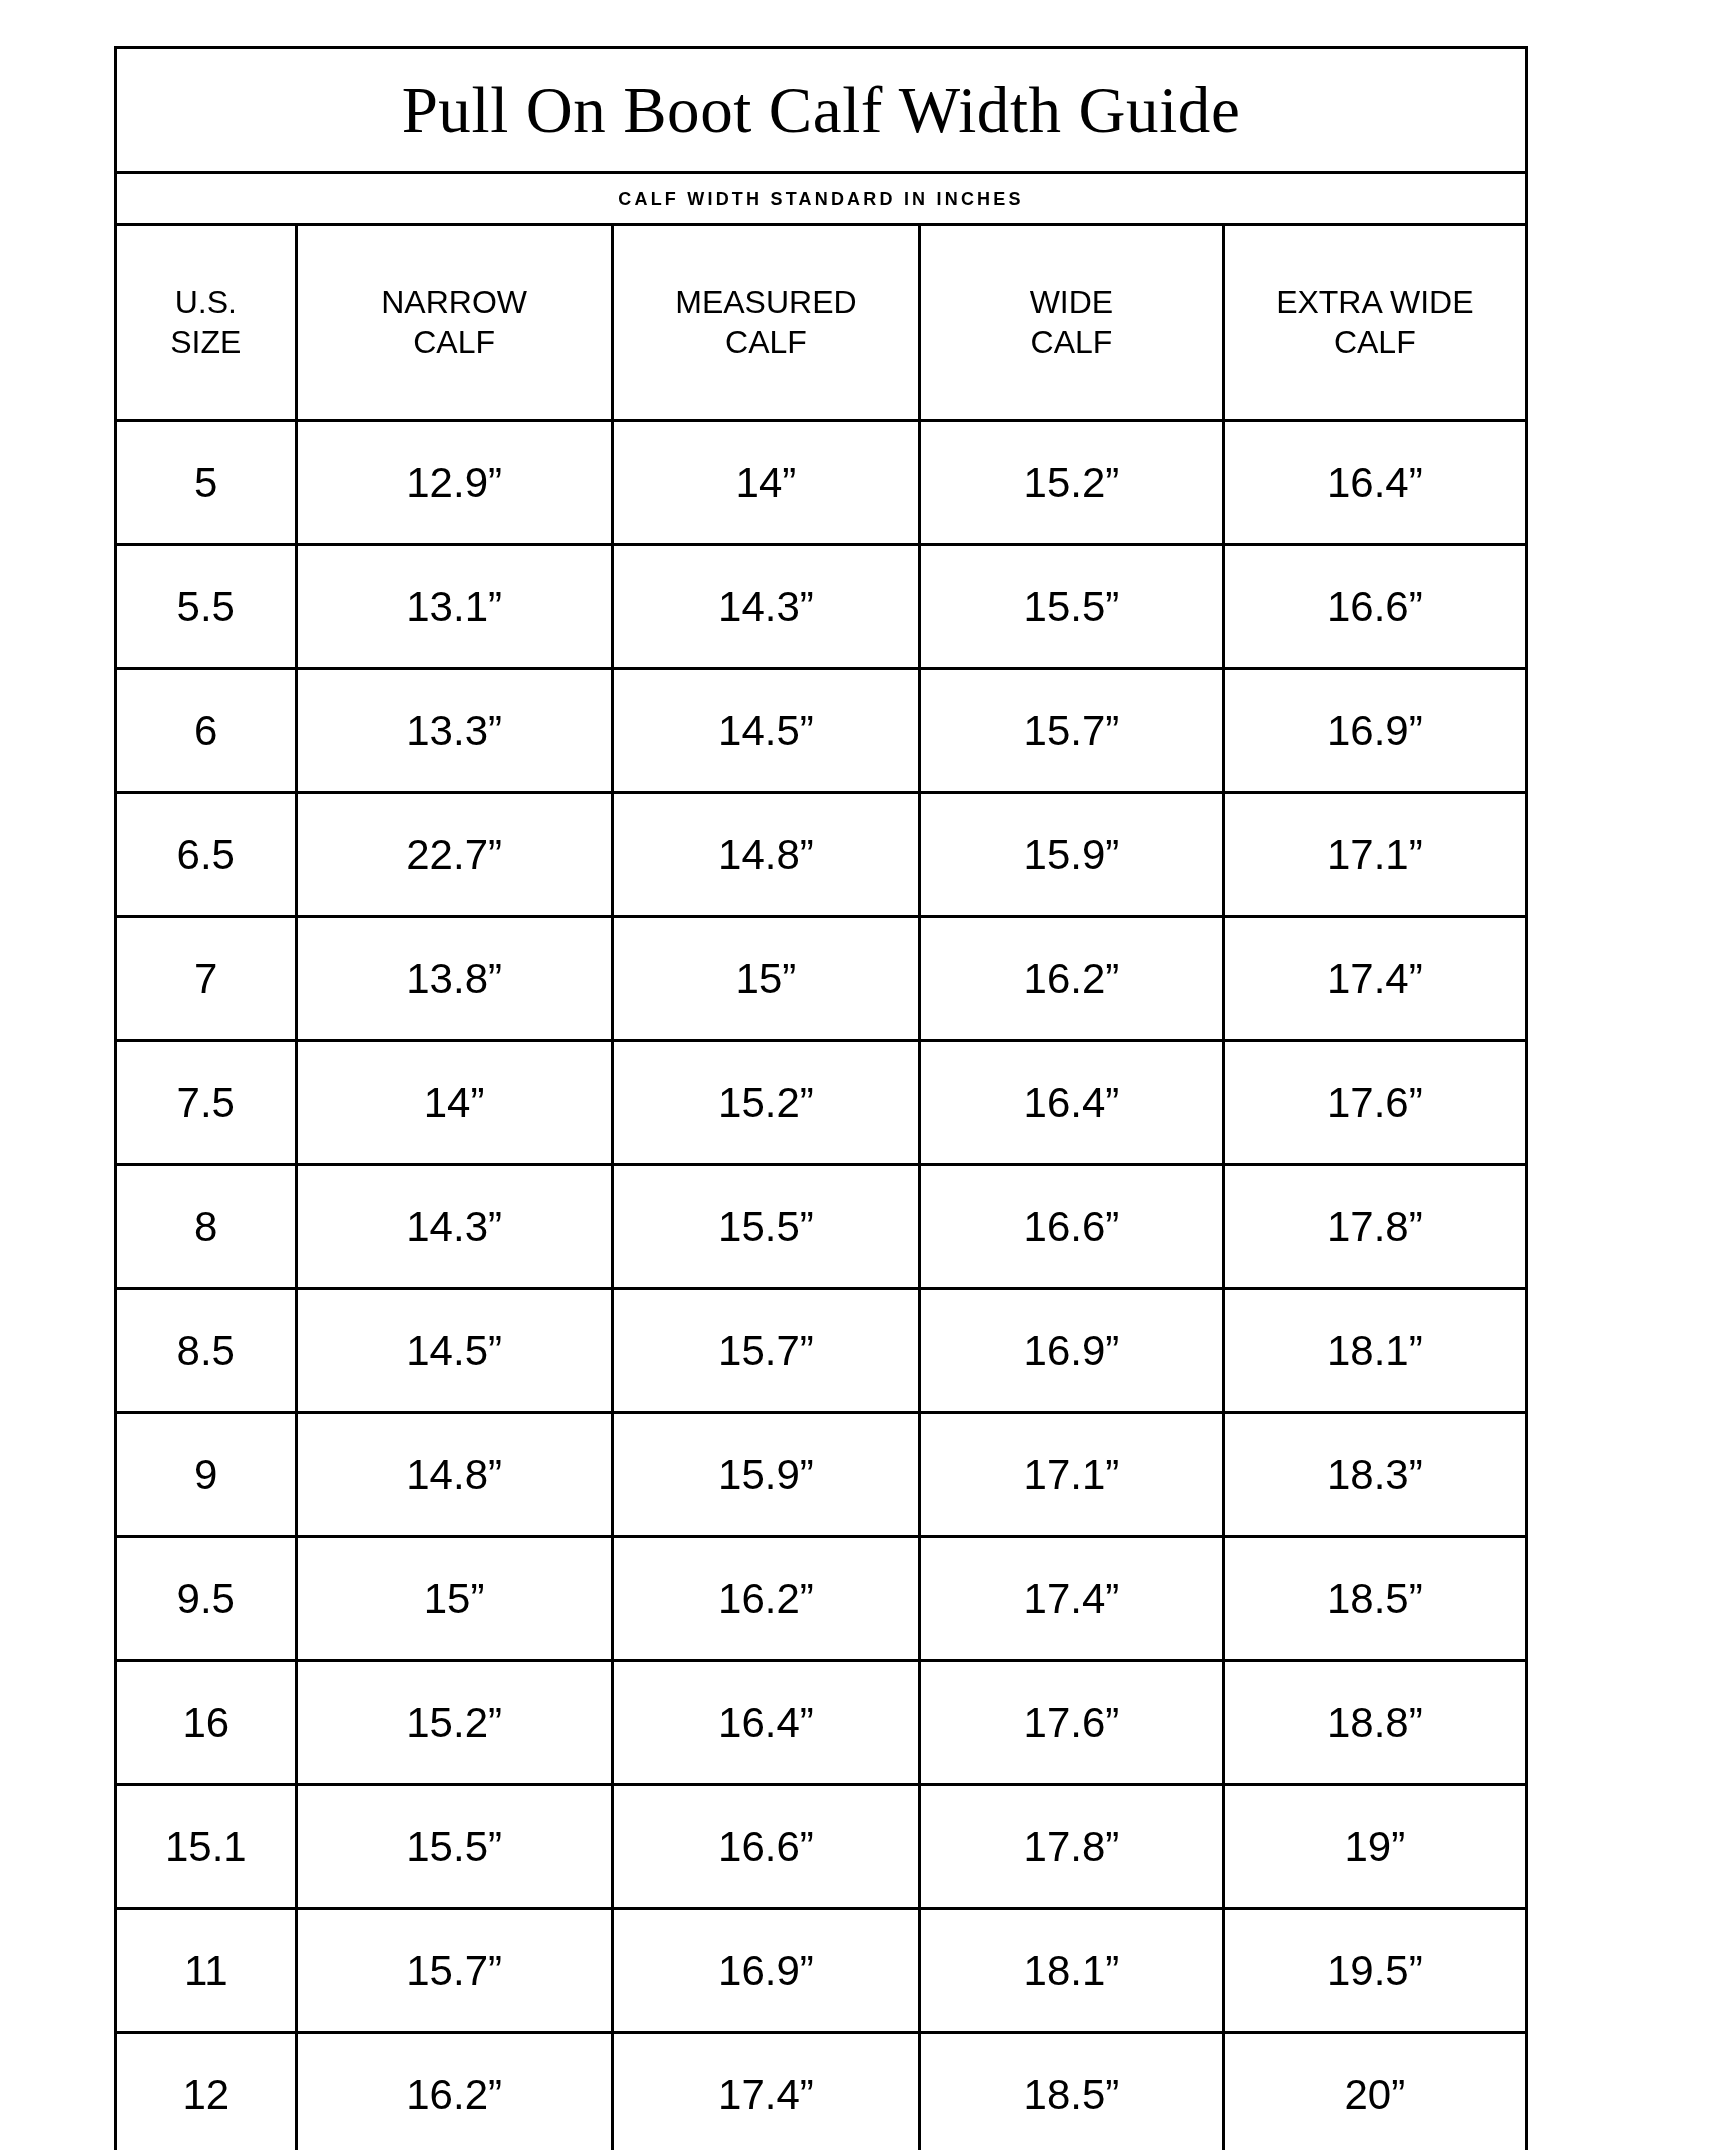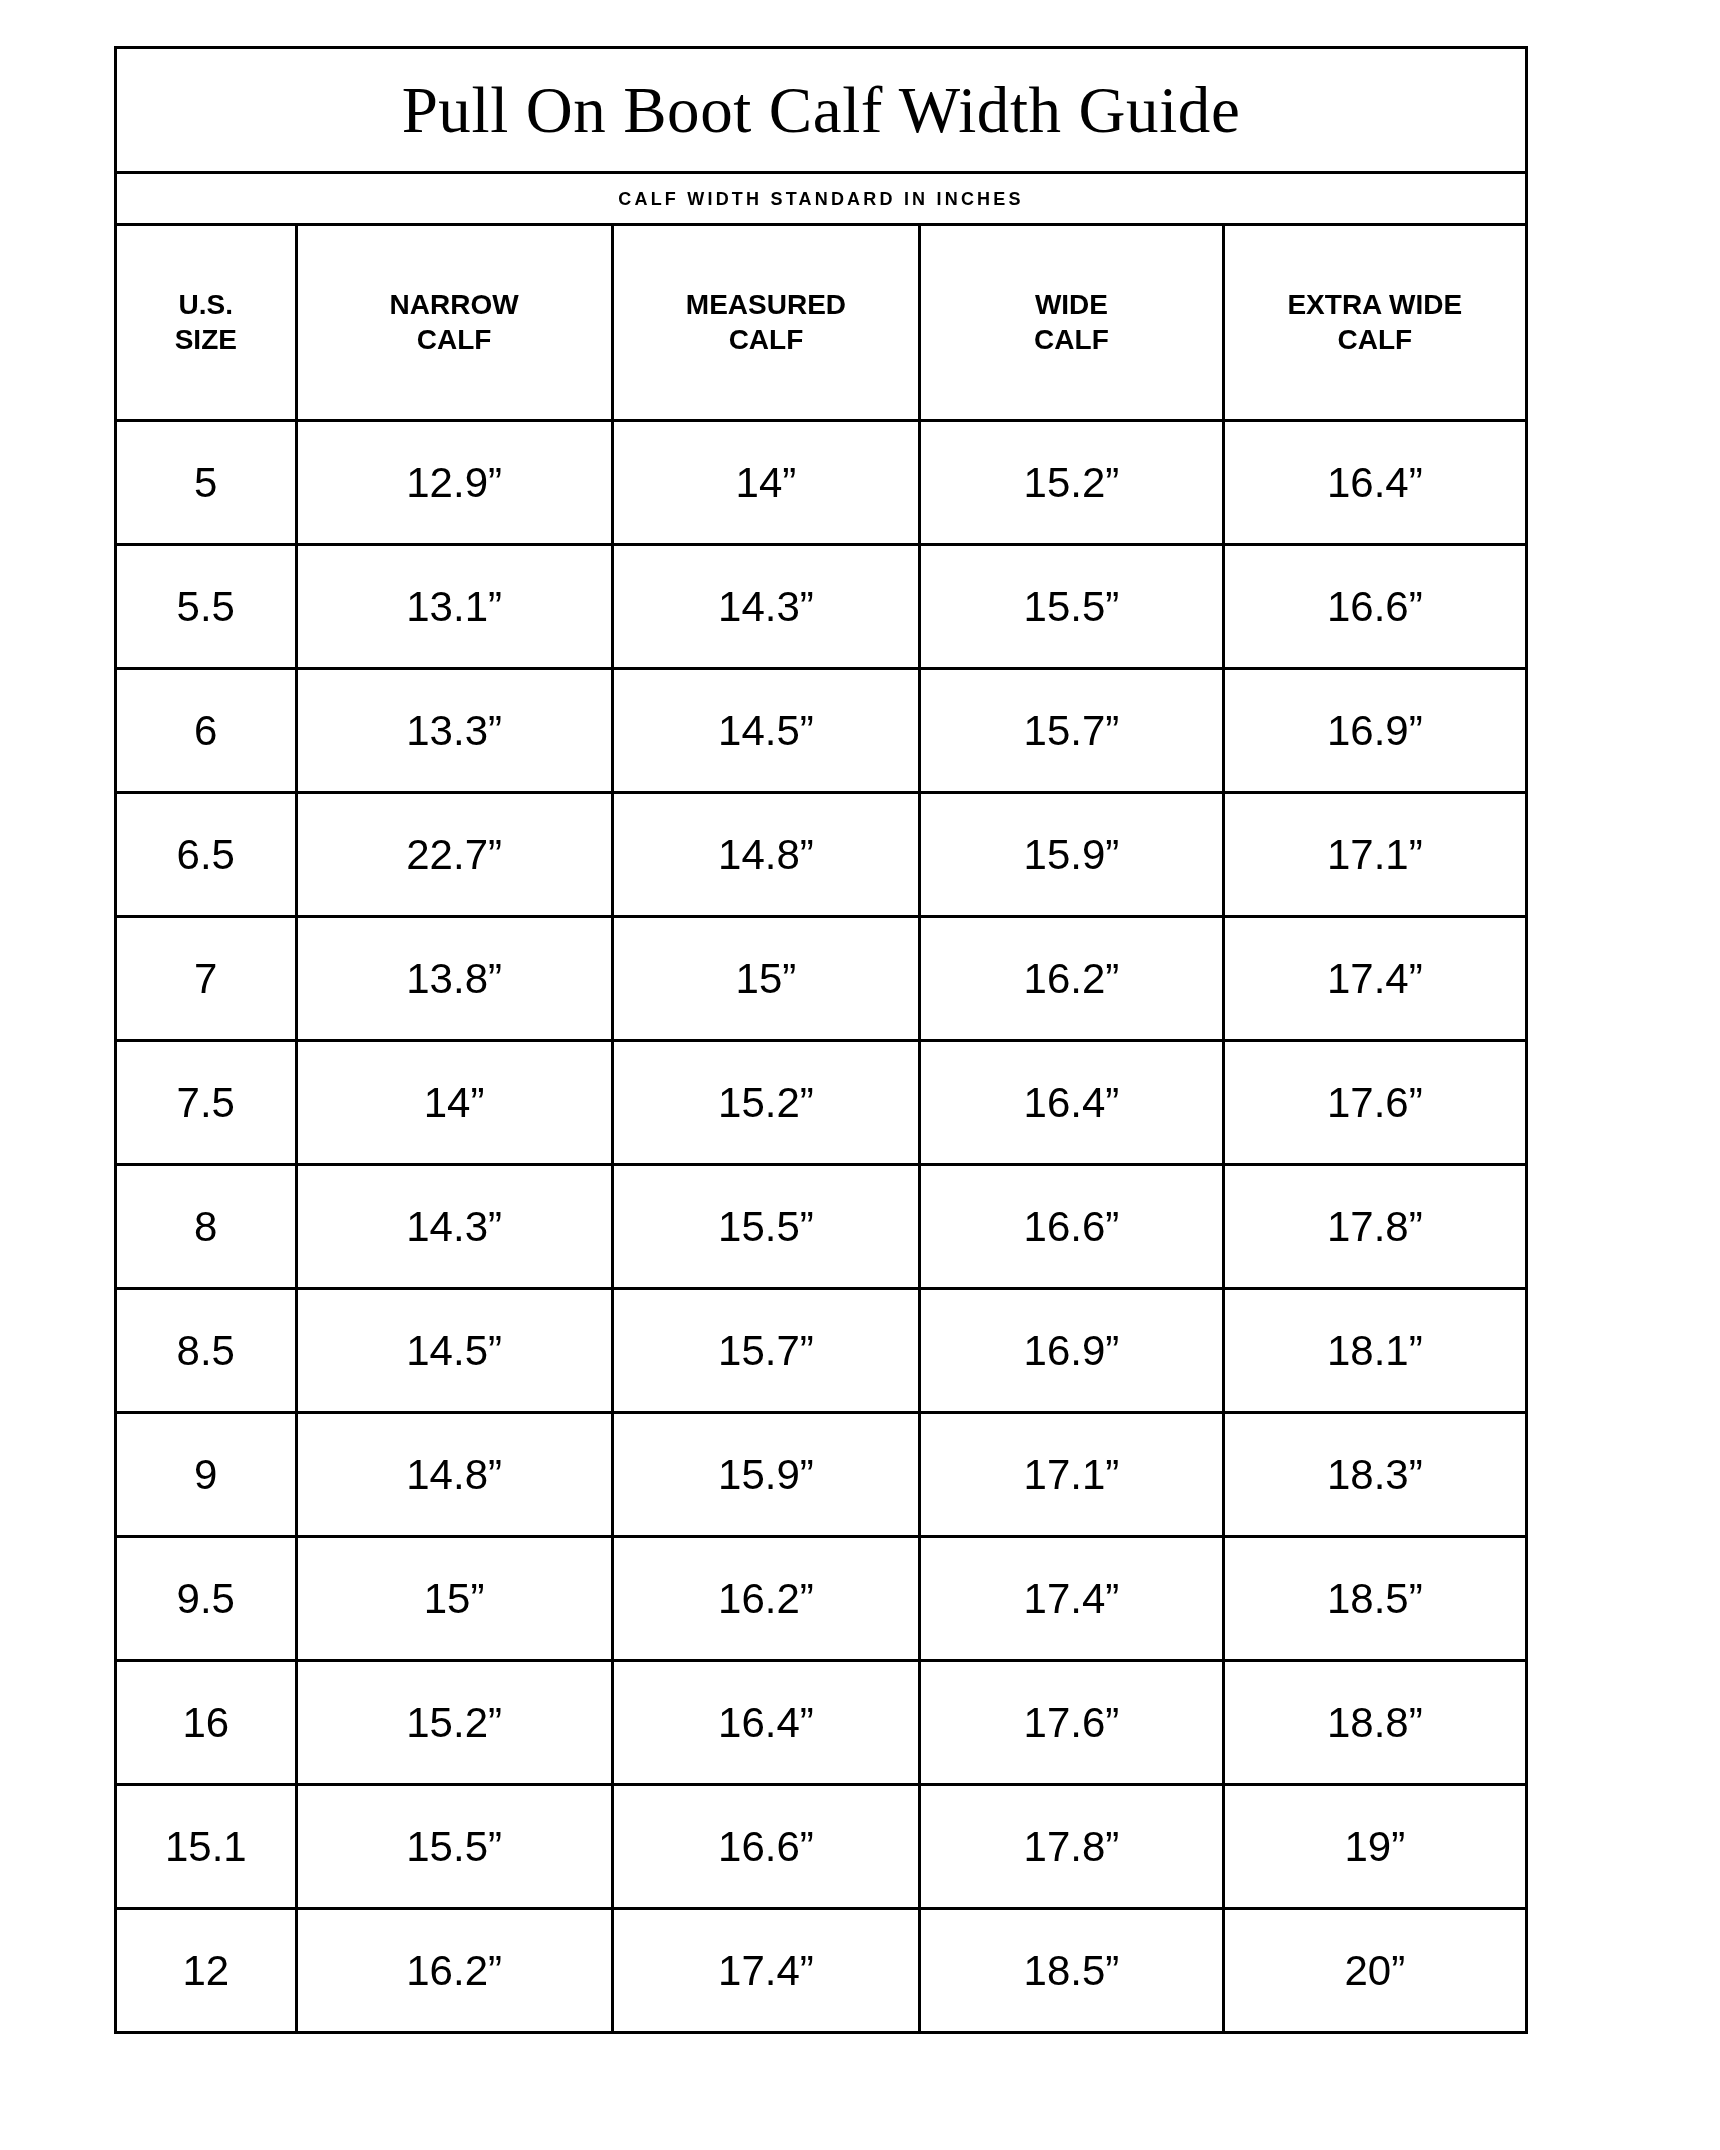--- a/index.html
+++ b/index.html
@@ -58,22 +58,22 @@
   .subtitle-text {
     font-size: 18px;
     font-weight: 700;
     letter-spacing: 3.2px;
     line-height: 1;
   }
 
   
   .head-cell {
     height: 193px;
-    font-size: 28px;
-    font-weight: 700;
+    font-size: 32px;
+    font-weight: 400;
     line-height: 1.22;
   }
   .head-cell .l1 { display: block; }
   .head-cell .l2 { display: block; }
 
   
   .body-row td {
     height: 121px;
     font-size: 42px;
     font-weight: 400;
@@ -211,20 +211,27 @@
         <td>18.8”</td>
       </tr>
       <tr class="body-row">
         <td>15.1</td>
         <td>15.5”</td>
         <td>16.6”</td>
         <td>17.8”</td>
         <td>19”</td>
       </tr>
       <tr class="body-row">
+        <td>11</td>
+        <td>15.7”</td>
+        <td>16.9”</td>
+        <td>18.1”</td>
+        <td>19.5”</td>
+      </tr>
+      <tr class="body-row">
         <td>12</td>
         <td>16.2”</td>
         <td>17.4”</td>
         <td>18.5”</td>
         <td>20”</td>
       </tr>
     </tbody>
   </table>
 </div>
 

